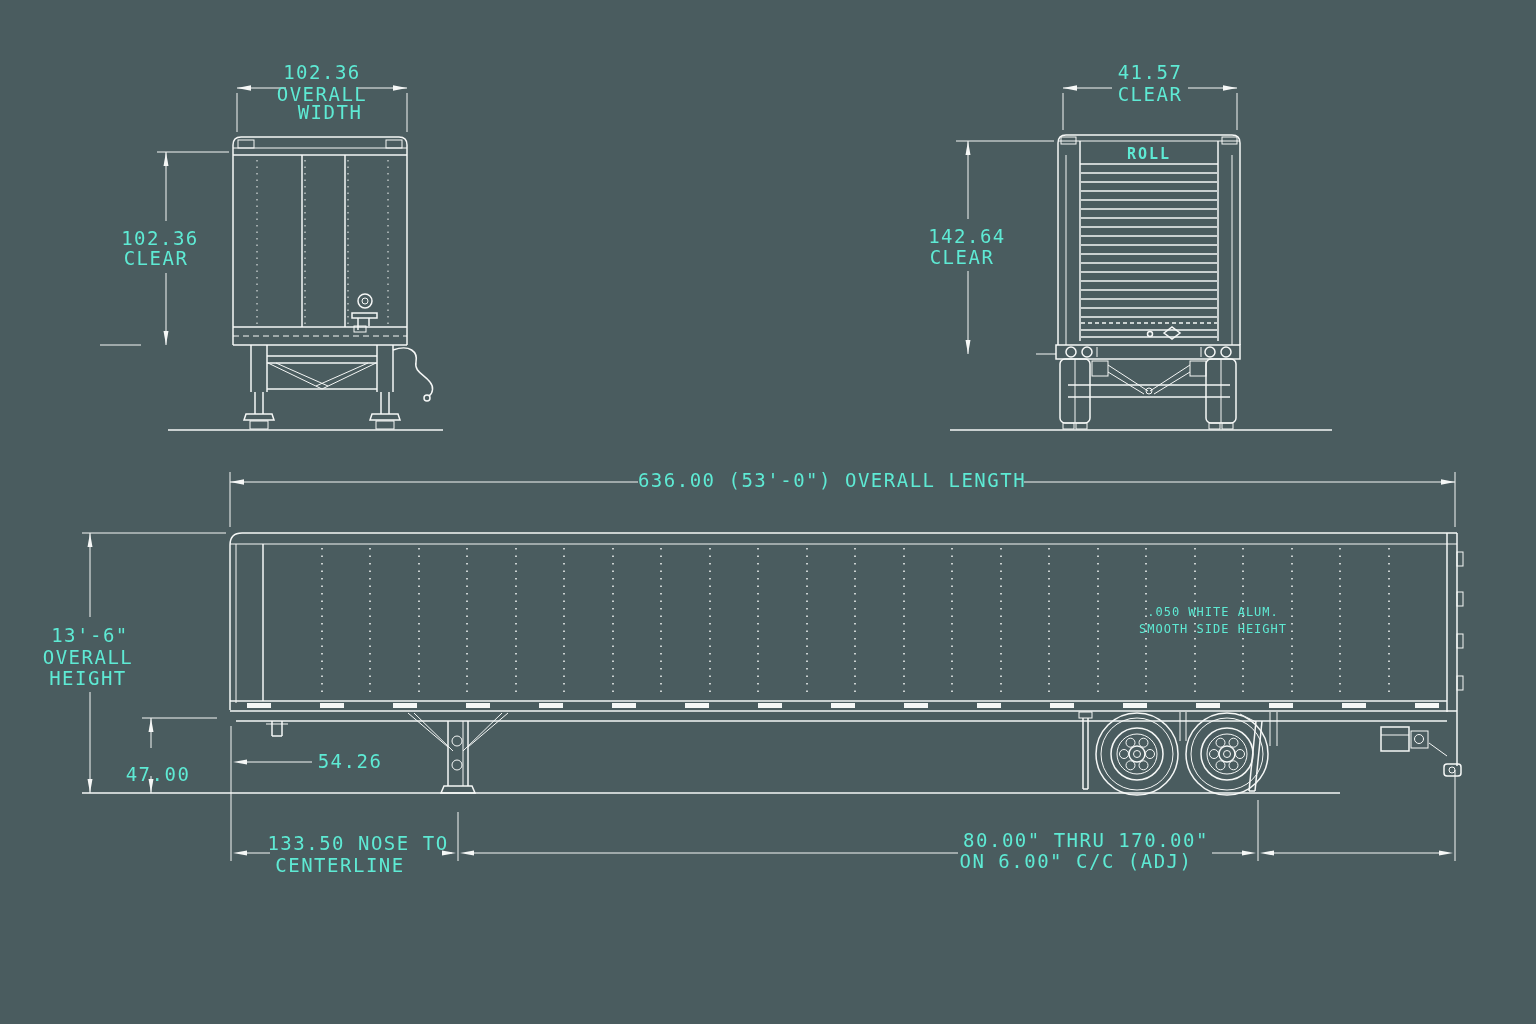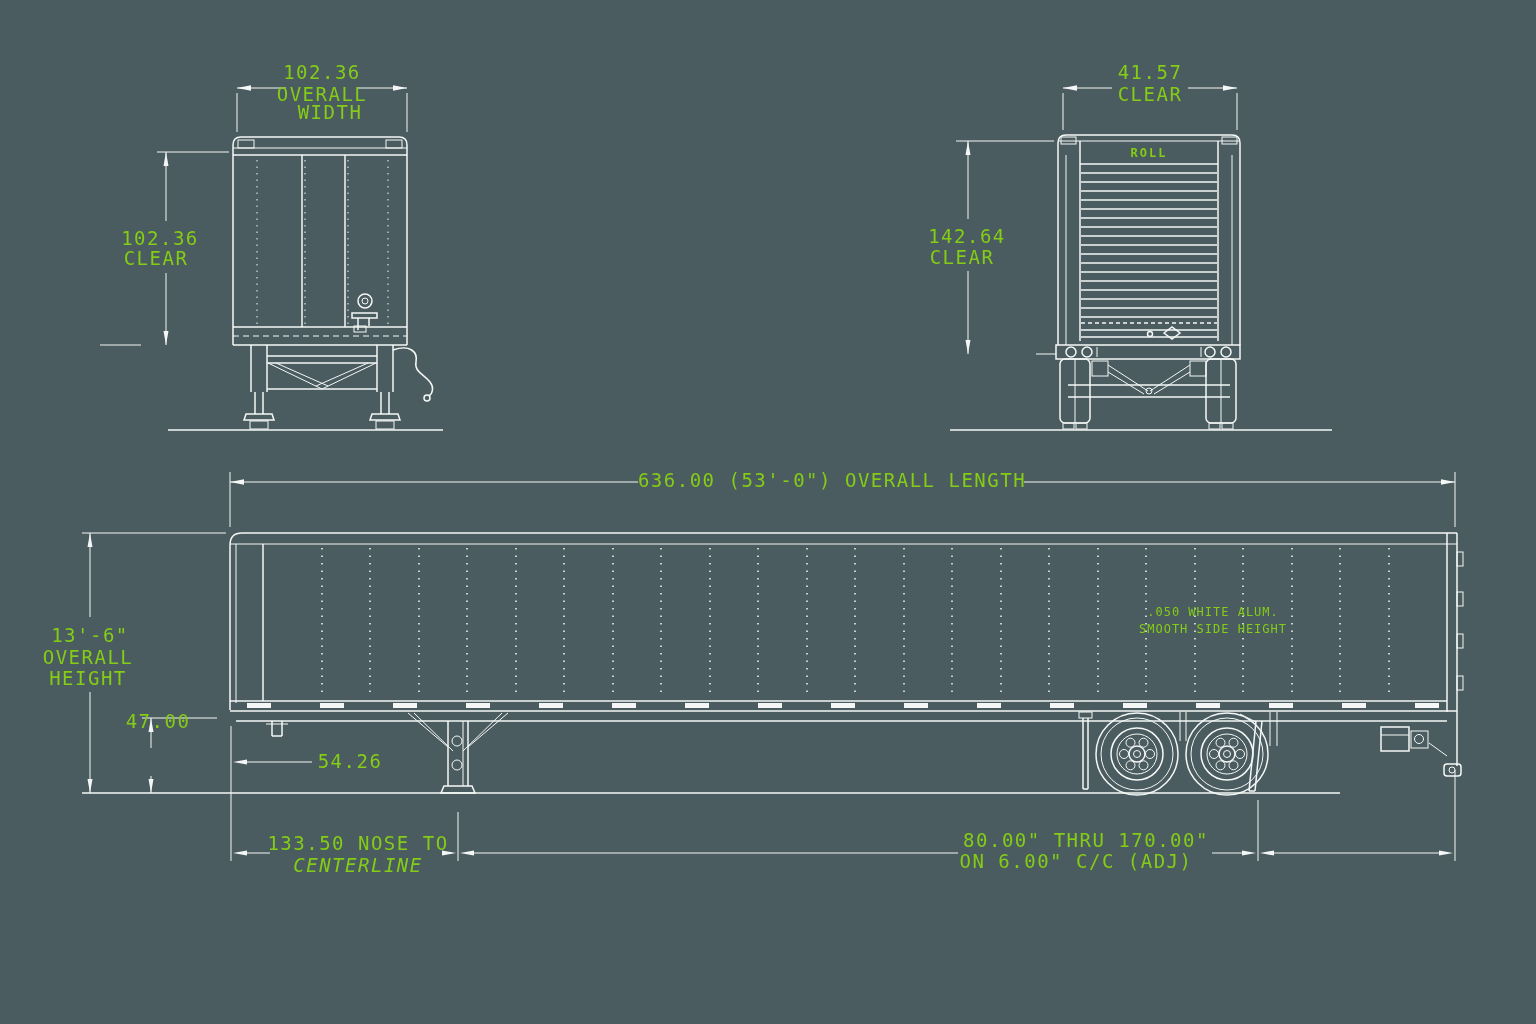--- a/index.html
+++ b/index.html
@@ -8,25 +8,25 @@
     width:1536px;height:1024px;position:relative;overflow:hidden;
     background:#4a5c5f;
     font-family:"DejaVu Sans Mono","Liberation Mono",monospace;
   }
   #stage{position:absolute;left:0;top:0;width:1536px;height:1024px;}
   svg{position:absolute;left:0;top:0;}
   svg *{stroke:#f5f7f6;fill:none;stroke-width:1.5;stroke-linecap:butt;}
   svg .fill{fill:#f5f7f6;stroke:none;}
   svg .thin{stroke-width:1;}
   .dim{
-    position:absolute;color:#84cc16;font-size:19px;letter-spacing:1.5px;
+    position:absolute;color:#5eead4;font-size:19px;letter-spacing:1.5px;
     white-space:pre;line-height:1;transform:translateX(-50%);text-align:center;
   }
   .dim.small{font-size:12px;letter-spacing:1px;}
-  .dim.tiny{font-size:12px;font-weight:bold;letter-spacing:2px;}
+  .dim.tiny{font-size:15px;font-weight:bold;letter-spacing:2px;}
 </style>
 </head>
 <body style="background: rgb(74, 92, 95);">
 
 <div id="stage">
 
 <svg width="1536" height="1024" viewBox="0 0 1536 1024">
 
   <g>
     <path d="M233,345 L233,145 Q233,137 241,137 L399,137 Q407,137 407,145 L407,345"></path>
@@ -371,22 +371,22 @@
 
   <div class="dim" style="left:832px;top:471px;">636.00 (53'-0") OVERALL LENGTH</div>
 
   <div class="dim" style="left:90px;top:626px;">13'-6"</div>
   <div class="dim" style="left:88px;top:648px;">OVERALL</div>
   <div class="dim" style="left:88px;top:669px;">HEIGHT</div>
 
   <div class="dim small" style="left:1213px;top:606px;">.050 WHITE ALUM.</div>
   <div class="dim small" style="left:1213px;top:623px;">SMOOTH SIDE HEIGHT</div>
 
-  <div class="dim" style="left:158px;top:712px;">47.00</div>
+  <div class="dim" style="left:158px;top:765px;">47.00</div>
   <div class="dim" style="left:350px;top:752px;">54.26</div>
 
   <div class="dim" style="left:358px;top:834px;">133.50 NOSE TO</div>
-  <div class="dim" style="left:358px;top:856px;font-style:italic;">CENTERLINE</div>
+  <div class="dim" style="left:340px;top:856px;">CENTERLINE</div>
 
   <div class="dim" style="left:1086px;top:831px;">80.00" THRU 170.00"</div>
   <div class="dim" style="left:1076px;top:852px;">ON 6.00" C/C (ADJ)</div>
 
 </div>
 
 </body></html>

